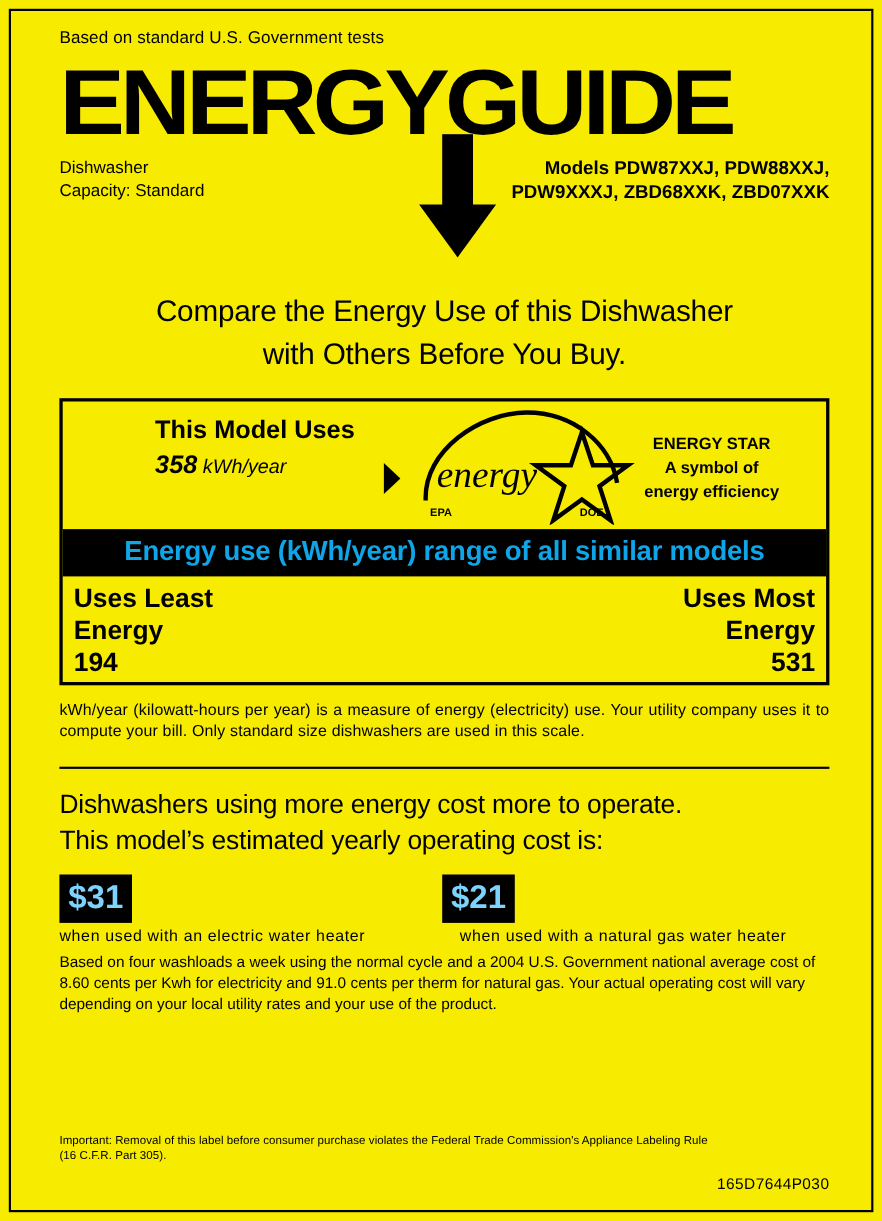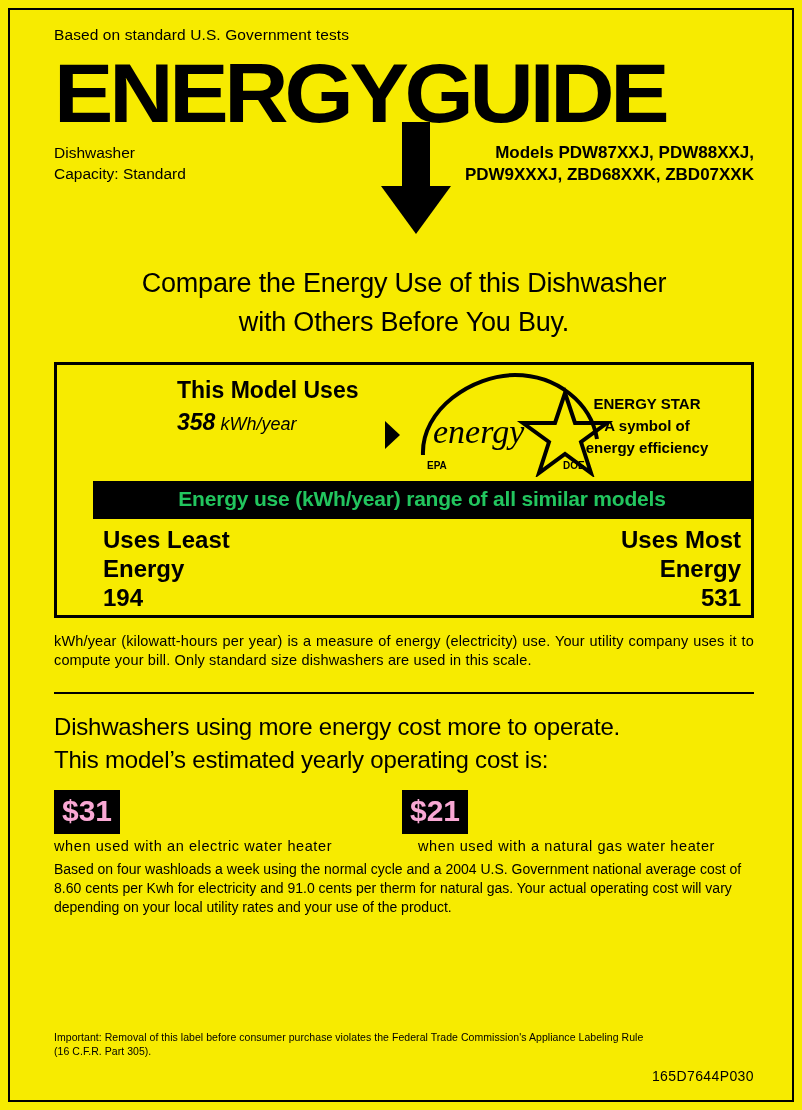--- a/index.html
+++ b/index.html
@@ -103,21 +103,20 @@
     line-height: 39px;
     letter-spacing: -0.2px;
   }
 
   
   .range-box {
     margin-top: 20px;
     border: 3px solid #000;
     position: relative;
     box-sizing: border-box;
-    padding-left: 36px;
   }
   .box-top {
     position: relative;
     height: 116px;
   }
   .this-model {
     position: absolute;
     left: 84px;
     top: 12px;
     font-size: 23px;
@@ -156,23 +155,23 @@
     right: 14px;
     top: 28px;
     width: 180px;
     text-align: center;
     font-size: 15px;
     font-weight: bold;
     line-height: 22px;
   }
   .range-bar {
     background: #000;
-    color: #22c55e;
+    color: #0ea5e9;
     text-align: center;
-    font-size: 21px;
+    font-size: 25px;
     font-weight: bold;
     padding: 6px 0 8px 0;
     letter-spacing: -0.2px;
   }
   .box-bottom {
     position: relative;
     height: 96px;
   }
   .uses-least {
     position: absolute;
@@ -216,21 +215,21 @@
   }
   .cost-row {
     position: relative;
     margin-top: 14px;
     height: 46px;
   }
   .cost-chip {
     position: absolute;
     top: 0;
     background: #000;
-    color: #f9a8d4;
+    color: #7dd3fc;
     font-size: 30px;
     font-weight: bold;
     padding: 2px 8px 4px 8px;
     line-height: 38px;
   }
   .chip-electric { left: 0; }
   .chip-gas { left: 348px; }
   .cost-captions {
     position: relative;
     height: 22px;

